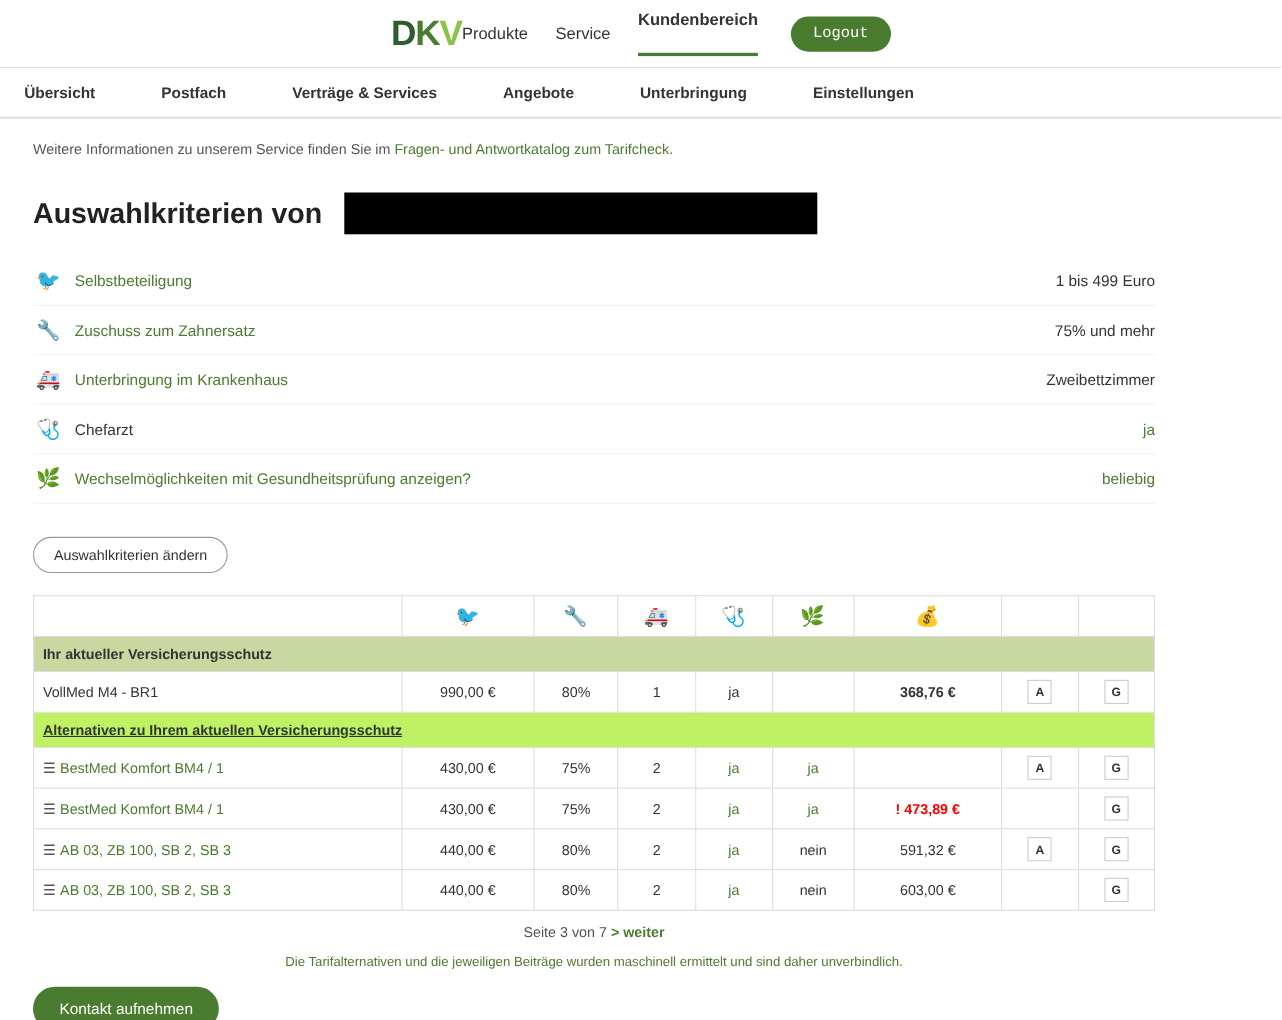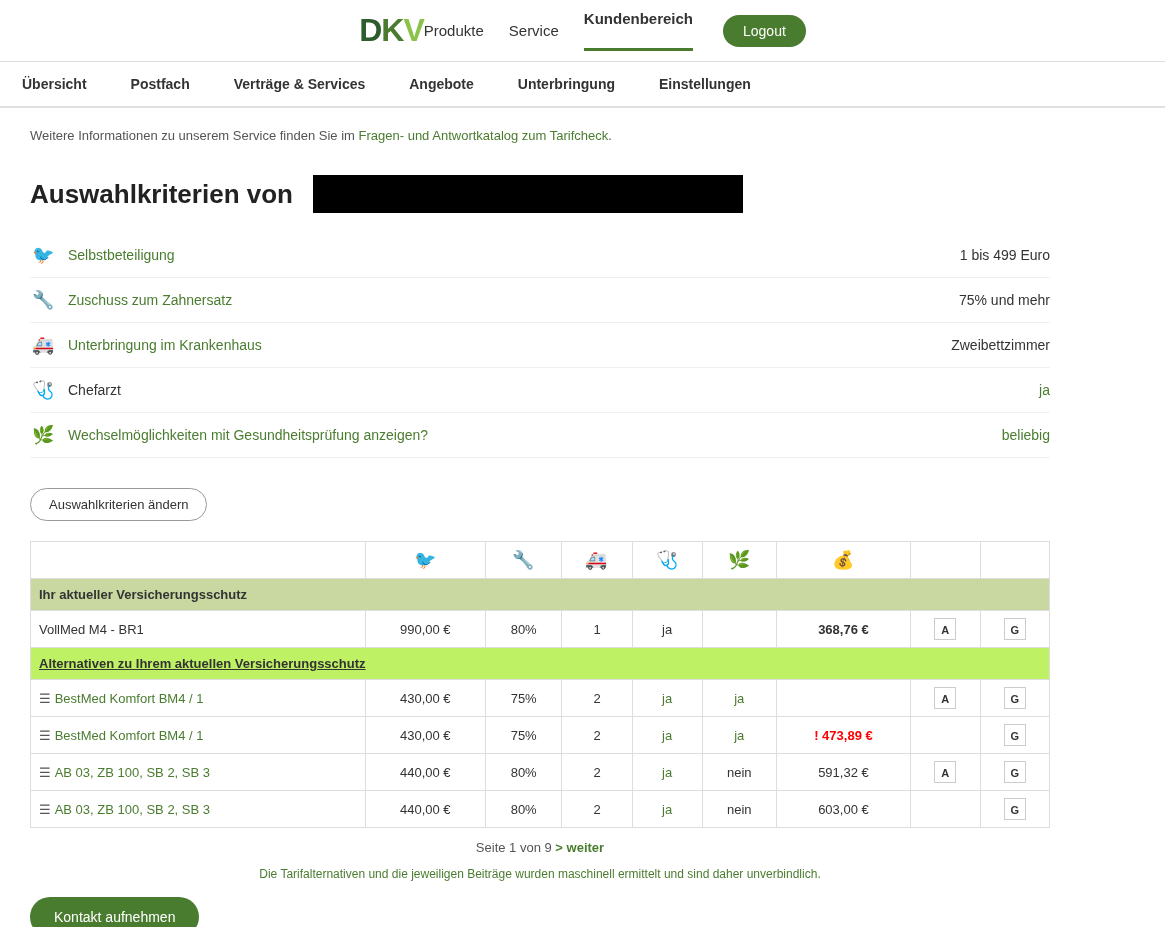--- a/index.html
+++ b/index.html
@@ -5,24 +5,24 @@
     * { box-sizing: border-box; margin: 0; padding: 0; }
     body { font-family: Arial, sans-serif; font-size: 14px; color: #333; background: #fff; }
 
     
     .header { display: flex; align-items: center; justify-content: center; padding: 10px 30px; border-bottom: 1px solid #ddd; }
     .logo { font-size: 32px; font-weight: 900; color: #2d6e2d; letter-spacing: -1px; }
     .header-right { display: flex; align-items: center; gap: 30px; }
     .nav-top { display: flex; gap: 25px; align-items: center; }
     .nav-top a { text-decoration: none; color: #333; font-size: 15px; }
     .nav-top a.active { color: #333; font-weight: bold; border-bottom: 3px solid #4a7c2f; padding-bottom: 21px; }
-    .logout-btn { background: #4a7c2f; color: #fff; border: none; border-radius: 20px; padding: 8px 20px; font-size: 14px; cursor: pointer; }
-
-    
-    .subnav { display: flex; gap: 0; padding: 0 0 0 0; border-bottom: 2px solid #e0e0e0; background: #fff; }
+    .logout-btn { background: #4a7c2f; color: #fff; border: none; border-radius: 20px; padding: 8px 20px; font-size: 14px; cursor: pointer; font-family: Liberation Mono, monospace; }
+
+    
+    .subnav { display: flex; gap: 16px; padding: 0 0 0 0; border-bottom: 2px solid #e0e0e0; background: #fff; }
     .subnav a { text-decoration: none; color: #333; font-size: 14px; font-weight: bold; padding: 14px 22px; display: block; }
 
     
     .main { padding: 20px 30px; max-width: 1080px; }
 
     .info-text { font-size: 13px; color: #555; margin-bottom: 10px; }
     .info-text a { color: #4a7c2f; text-decoration: none; }
 
     .page-title { font-size: 26px; font-weight: bold; color: #222; margin-bottom: 20px; display: flex; align-items: center; gap: 10px; margin-top: 32px; }
     .redacted { background: #000; display: inline-block; width: 430px; height: 38px; vertical-align: middle; margin-left: 10px; }
@@ -226,21 +226,21 @@
         <td>nein</td>
         <td>603,00 €</td>
         <td></td>
         <td><span class="icon-box">G</span></td>
       </tr>
     </tbody>
   </table>
 
   
   <div class="pagination">
-    <span>Seite 1 von 9</span>
+    <span>Seite 3 von 7</span>
     <a href="#">&gt; weiter</a>
   </div>
 
   
   <p class="disclaimer">Die Tarifalternativen und die jeweiligen Beiträge wurden maschinell ermittelt und sind daher unverbindlich.</p>
 
   
   <button class="contact-btn">Kontakt aufnehmen</button>
 
 </div>

